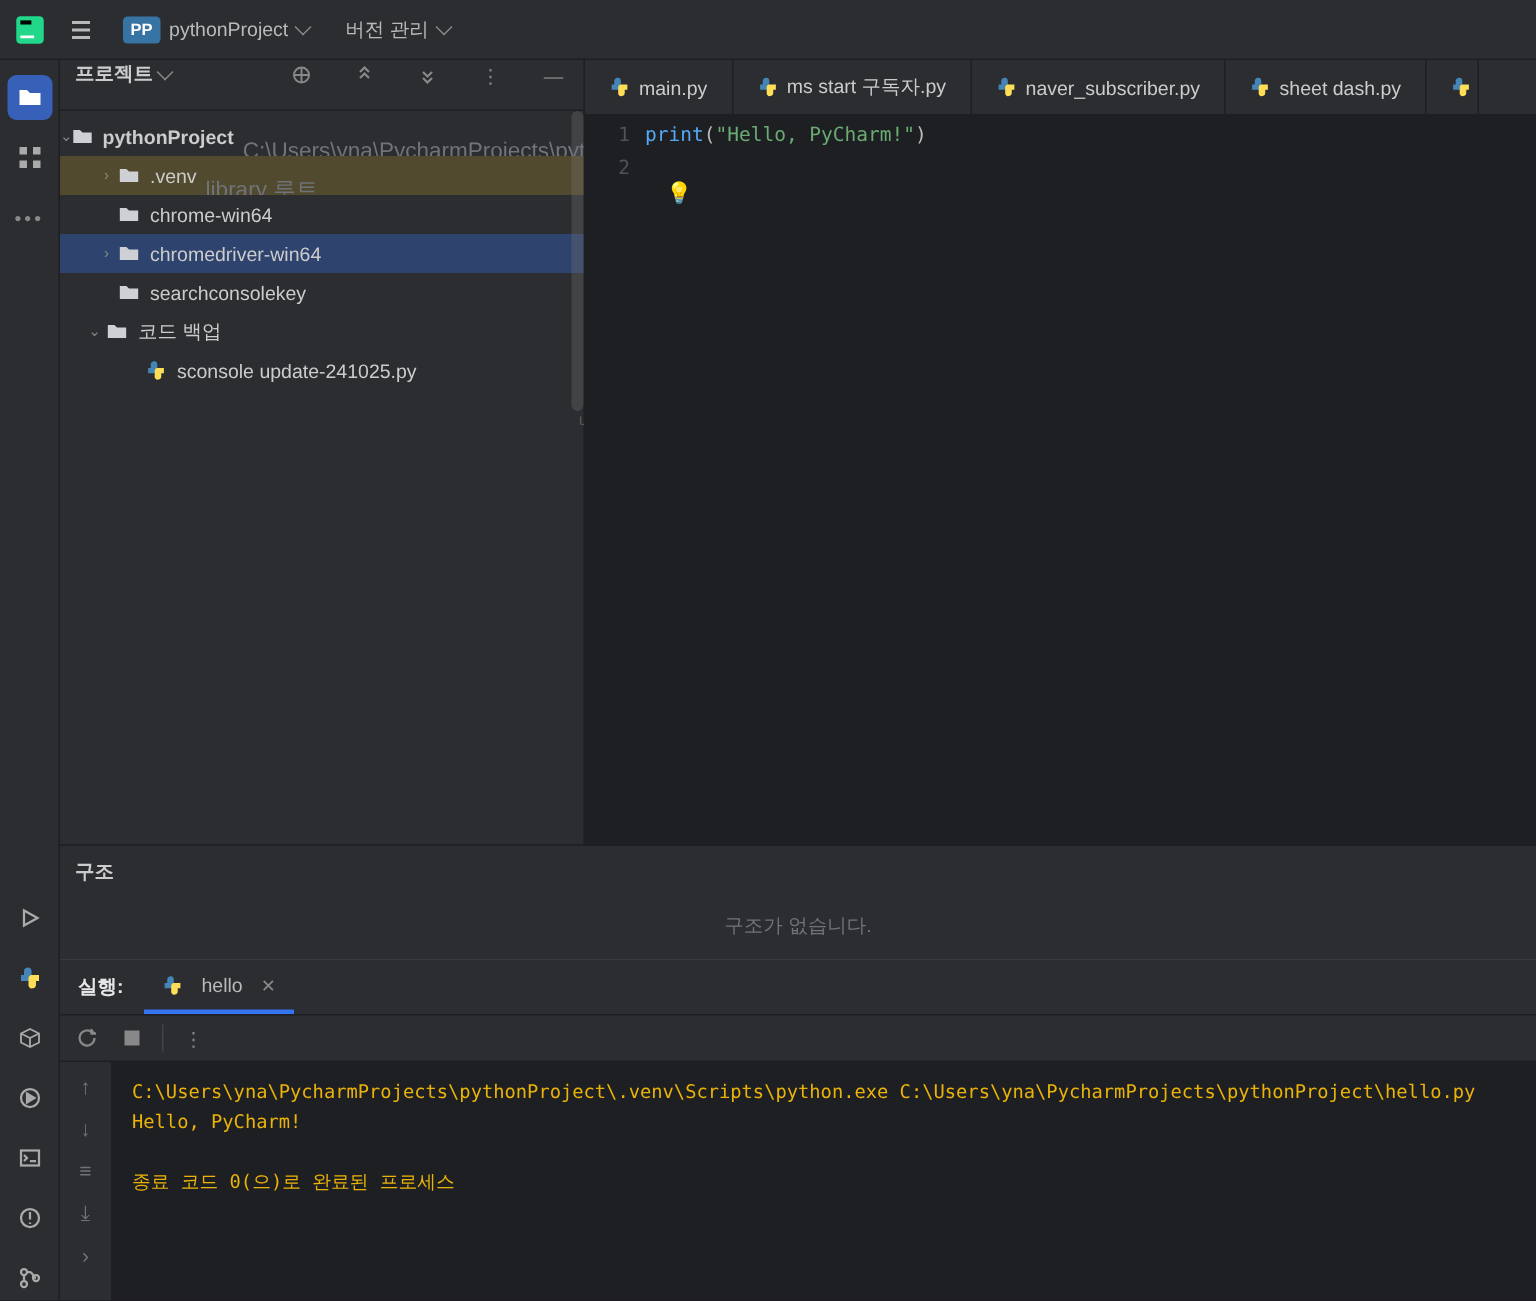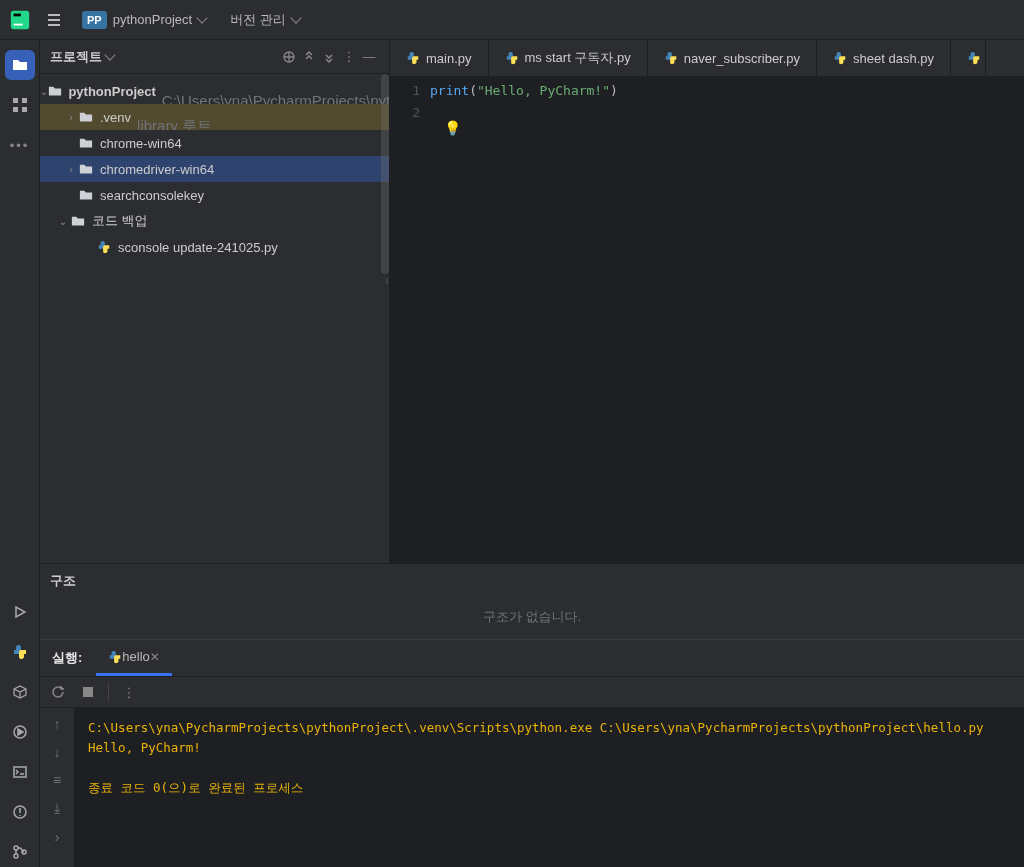--- a/index.html
+++ b/index.html
@@ -77,23 +77,23 @@
 .project {
   width: 350px;
   background: #2b2d30;
   display: flex;
   flex-direction: column;
   border-right: 1px solid #1e1f22;
 }
 .proj-header {
   height: 34px;
   display: flex;
-  align-items: center;
+  align-items: flex-start;
   padding: 0 10px;
-  gap: 0;
+  gap: 22px;
   border-bottom: 1px solid #1e1f22;
 }
 .proj-header .title { flex: 1; font-weight: 600; color: #ccc; display: flex; align-items: center; gap: 4px; }
 .proj-tool { width: 20px; height: 20px; display: flex; align-items: center; justify-content: center; cursor: pointer; color: #888; }
 
 .tree { flex: 1; overflow: auto; position: relative; padding-top: 4px; }
 .tree-row {
   display: flex;
   align-items: center;
   height: 26px;
@@ -187,21 +187,21 @@
 .run-header {
   height: 36px;
   display: flex;
   align-items: center;
   background: #2b2d30;
   padding: 0 12px;
   gap: 14px;
 }
 .run-title { font-weight: 600; color: #e5e5e5; }
 .run-tab {
-  display: flex; align-items: center; gap: 0;
+  display: flex; align-items: center; gap: 12px;
   padding: 0 12px;
   height: 100%;
   border-bottom: 3px solid #3574f0;
 }
 .run-tab .close { color: #888; cursor: pointer; font-size: 12px; }
 .run-toolbar {
   height: 32px;
   display: flex;
   align-items: center;
   padding: 0 8px;

